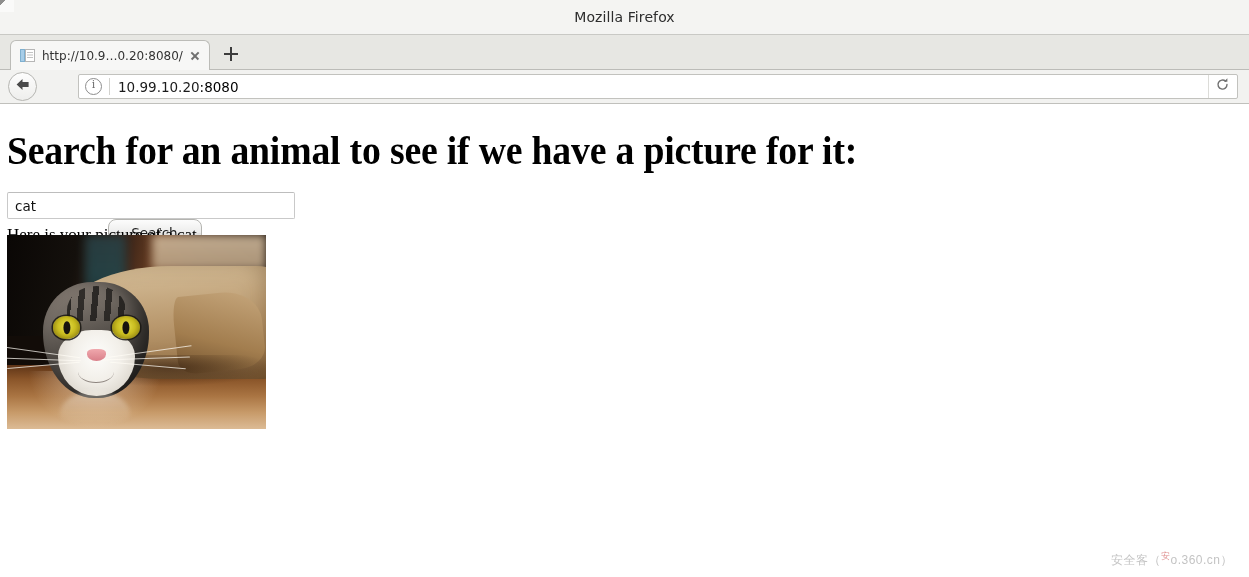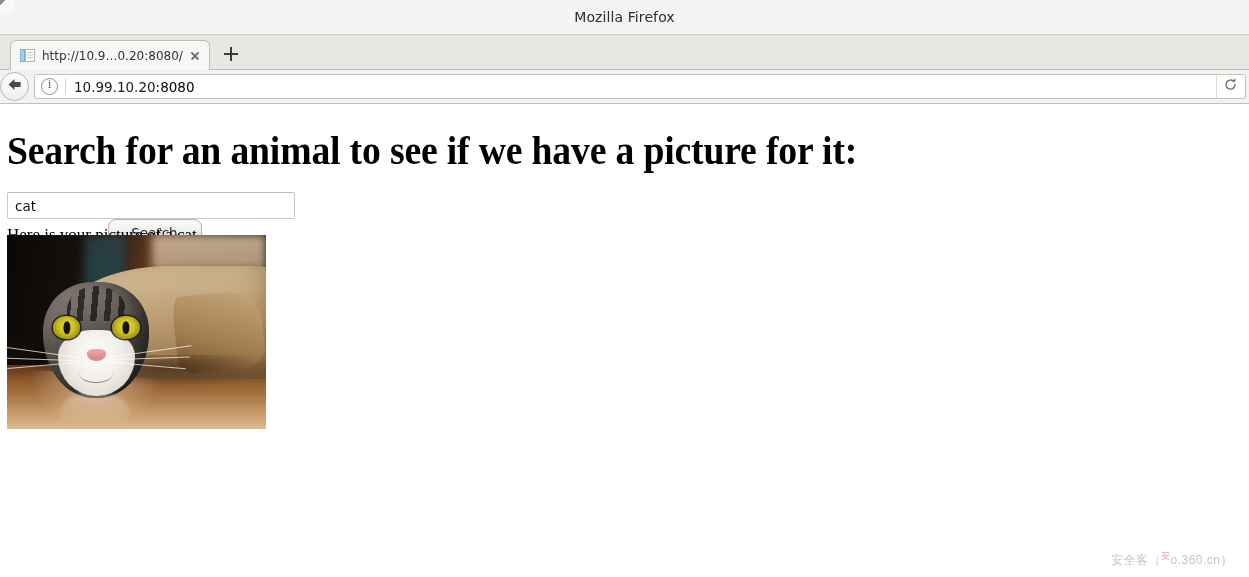--- a/index.html
+++ b/index.html
@@ -130,23 +130,24 @@
   .newtab::before { left: 8px; top: 14px; width: 14px; height: 1.8px; }
   .newtab::after  { left: 14.1px; top: 8px; width: 1.8px; height: 14px; }
 
   
   .navbar {
     height: 34px;
     background: #f2f2f0;
     border-bottom: 1px solid #c0c0bc;
     display: flex;
     align-items: center;
-    padding: 0 0;
+    padding: 0 8px;
     box-sizing: border-box;
     flex: 0 0 auto;
+    gap: 36px;
   }
   .back-button {
     width: 27px;
     height: 27px;
     border-radius: 50%;
     border: 1px solid #b6b6b2;
     background: linear-gradient(#fdfdfd, #eeeeec);
     display: flex;
     align-items: center;
     justify-content: center;

